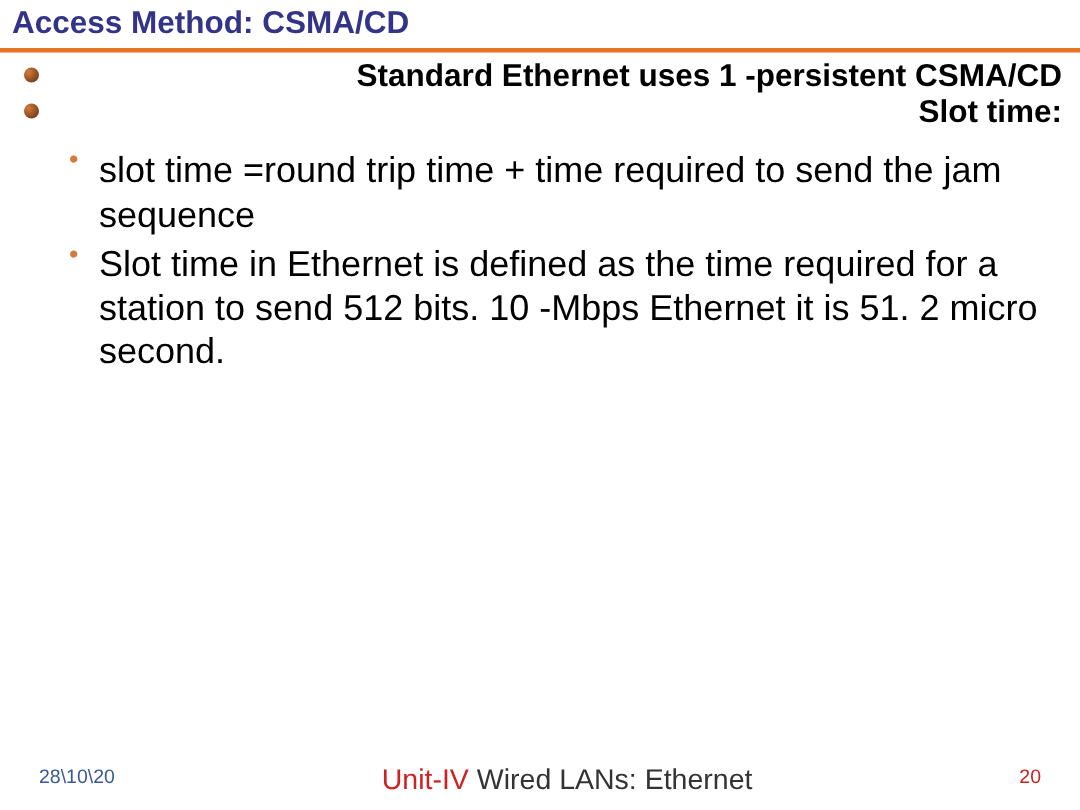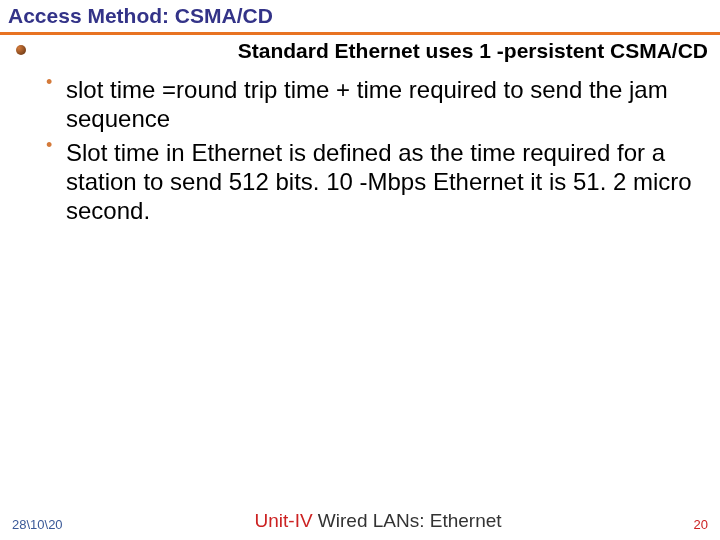--- a/index.html
+++ b/index.html
@@ -71,23 +71,23 @@
       top: -3px;
       font-size: 18px;
       color: #d47a3a;
     }
     .footer {
       position: absolute;
       bottom: 8px;
       left: 0;
       right: 0;
       width: 100%;
-      padding: 0 12px;
+      padding: 0 26px;
       display: flex;
-      align-items: flex-end;
+      align-items: flex-start;
       justify-content: space-between;
     }
     .footer-date {
       font-size: 13px;
       color: #3a5998;
     }
     .footer-center {
       font-size: 19px;
       color: #333333;
     }
@@ -102,20 +102,21 @@
 </head>
 <body>
 
 <div class="title-area">
   <div class="title-text">Access Method: CSMA/CD</div>
 </div>
 
 <div class="content">
   <ul class="main-list">
     <li>Standard Ethernet uses 1 -persistent CSMA/CD</li>
+    <li>Slot time:</li>
   </ul>
   <ul class="sub-list">
     <li>slot time =round trip time + time required to send the jam sequence</li>
     <li>Slot time in Ethernet is defined as the time required for a station to send 512 bits. 10 -Mbps Ethernet it is 51. 2 micro second.</li>
   </ul>
 </div>
 
 <div class="footer">
   <div class="footer-date">28\10\20</div>
   <div class="footer-center">

